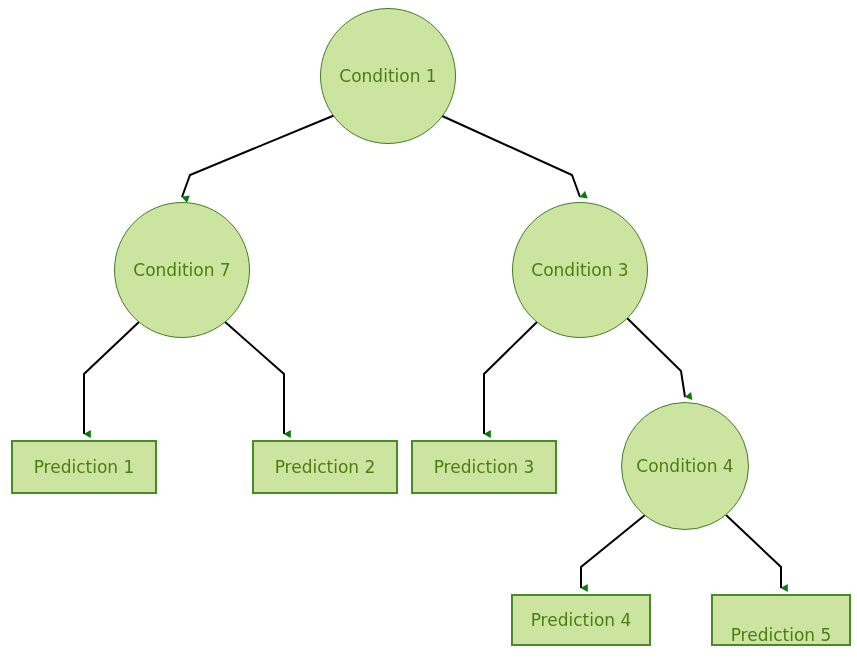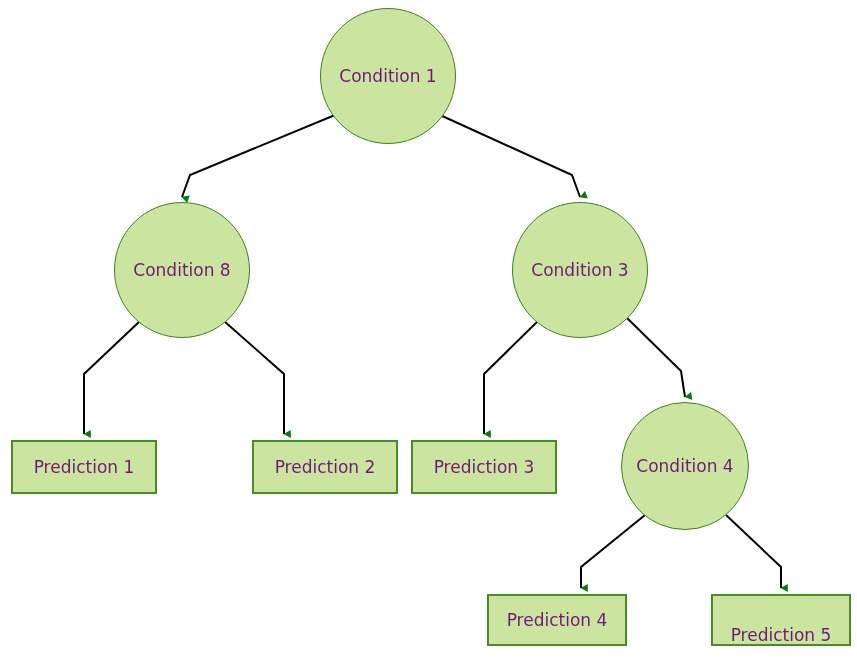--- a/index.html
+++ b/index.html
@@ -24,21 +24,21 @@
     top: 0;
     width: 857px;
     height: 667px;
   }
   .node {
     position: absolute;
     display: flex;
     align-items: center;
     justify-content: center;
     box-sizing: border-box;
-    color: #701a75;
+    color: #4d7c0f;
     font-size: 17px;
     line-height: 1;
     white-space: nowrap;
     z-index: 2;
   }
   .node-circle {
     border-radius: 50%;
     background: #cbe4a0;
     border: 1.6px solid #3f7f25;
   }
@@ -71,38 +71,38 @@
         <polyline points="645,515 581,567 581,588" fill="none" stroke="#000000" stroke-width="2" marker-end="url(#arrowhead)"></polyline>
         <polyline points="726,515 781,567 781,588" fill="none" stroke="#000000" stroke-width="2" marker-end="url(#arrowhead)"></polyline>
       </g>
   </svg>
 
   <div id="nodes-layer">
       <div class="node node-circle" style="left: 320px; top: 8px; width: 136px; height: 136px;">
         <span class="node-label">Condition 1</span>
       </div>
       <div class="node node-circle" style="left: 114px; top: 202px; width: 136px; height: 136px;">
-        <span class="node-label">Condition 8</span>
+        <span class="node-label">Condition 7</span>
       </div>
       <div class="node node-circle" style="left: 512px; top: 202px; width: 136px; height: 136px; align-items: center;">
         <span class="node-label">Condition 3</span>
       </div>
       <div class="node node-circle" style="left: 621px; top: 402px; width: 128px; height: 128px; justify-content: center;">
         <span class="node-label">Condition 4</span>
       </div>
       <div class="node node-rect" style="left: 11px; top: 440px; width: 146px; height: 54px; text-align: right;">
         <span class="node-label">Prediction 1</span>
       </div>
       <div class="node node-rect" style="left: 211px; top: 440px; width: 146px; height: 54px; margin-left: 41px;">
         <span class="node-label">Prediction 2</span>
       </div>
       <div class="node node-rect" style="left: 411px; top: 440px; width: 146px; height: 54px;">
         <span class="node-label">Prediction 3</span>
       </div>
-      <div class="node node-rect" style="left: 487px; top: 594px; width: 140px; height: 52px;">
+      <div class="node node-rect" style="left: 511px; top: 594px; width: 140px; height: 52px;">
         <span class="node-label">Prediction 4</span>
       </div>
       <div class="node node-rect" style="left: 711px; top: 594px; width: 140px; height: 52px; align-items: flex-end;">
         <span class="node-label">Prediction 5</span>
       </div>
     </div>
 
 </div>
 
 </body></html>

